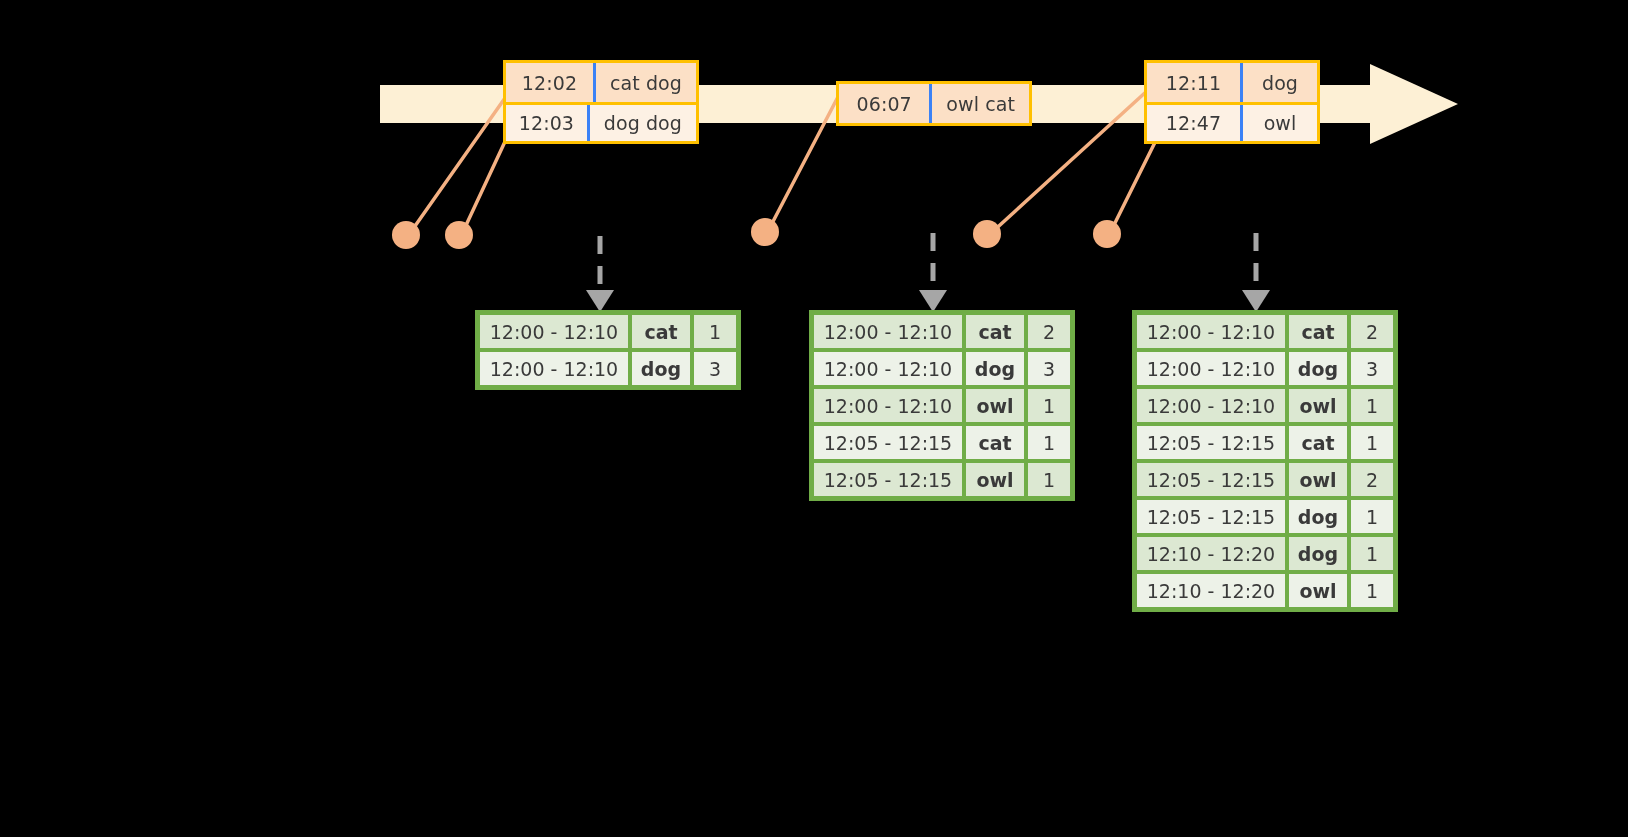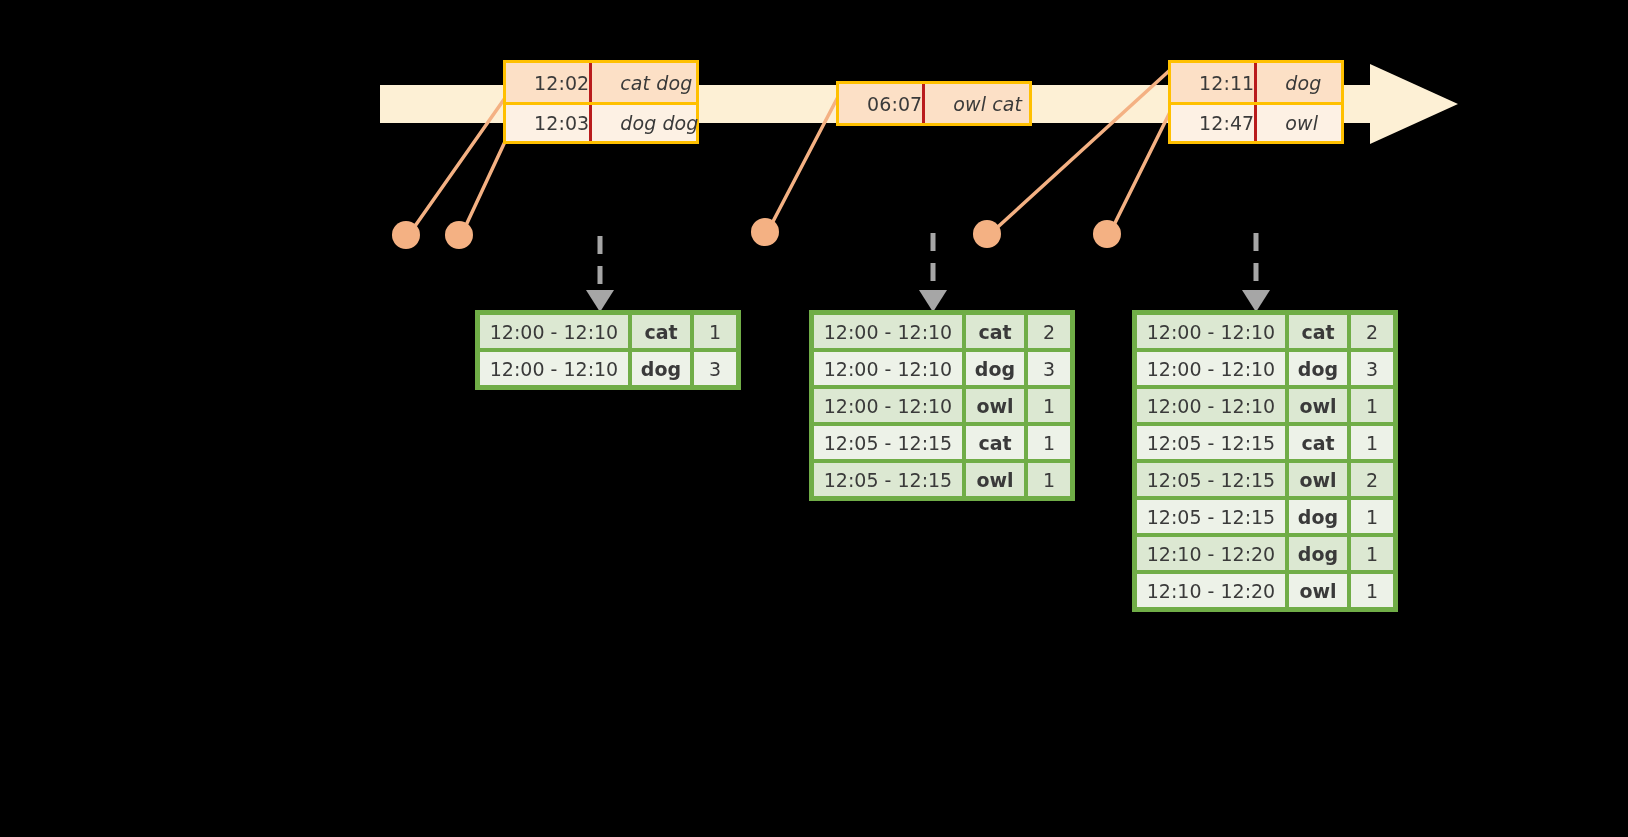--- a/index.html
+++ b/index.html
@@ -51,27 +51,25 @@
     align-items: center;
     justify-content: center;
     box-sizing: border-box;
     font-size: 19px;
     color: #3a3a3a;
     letter-spacing: 0.1px;
     white-space: nowrap;
   }
   .event-cell.time {
     width: 96px;
-    border-right: 3px solid #b91c1c;
-    padding-left: 28px;
+    border-right: 3px solid #3b82f6;
   }
   .event-cell.payload {
     flex: 1;
-    padding: 0 28px;
-    font-style: italic;
+    padding: 0 14px;
   }
 
   
   .result-table {
     position: absolute;
     border: 3px solid #70AD47;
     box-sizing: border-box;
     background: #70AD47;
   }
   .rt-row {
@@ -150,21 +148,21 @@
     </div>
   </div>
 
   <div class="event-box" style="left:836px; top:81px; width:196px;">
     <div class="event-row row-a">
       <div class="event-cell time">06:07</div>
       <div class="event-cell payload">owl cat</div>
     </div>
   </div>
 
-  <div class="event-box" style="left:1168px; top:60px; width:176px;">
+  <div class="event-box" style="left:1144px; top:60px; width:176px;">
     <div class="event-row row-a">
       <div class="event-cell time">12:11</div>
       <div class="event-cell payload">dog</div>
     </div>
     <div class="event-row row-b">
       <div class="event-cell time">12:47</div>
       <div class="event-cell payload">owl</div>
     </div>
   </div>
 

